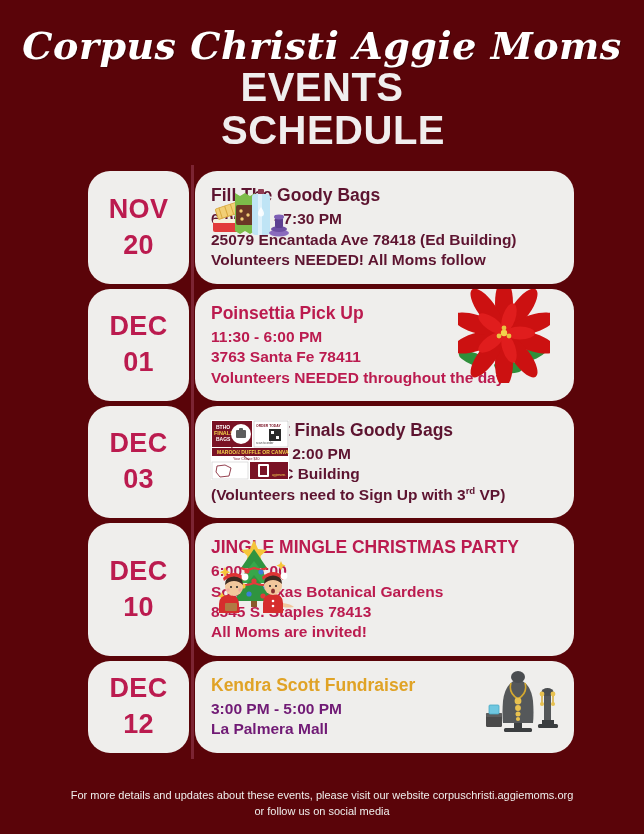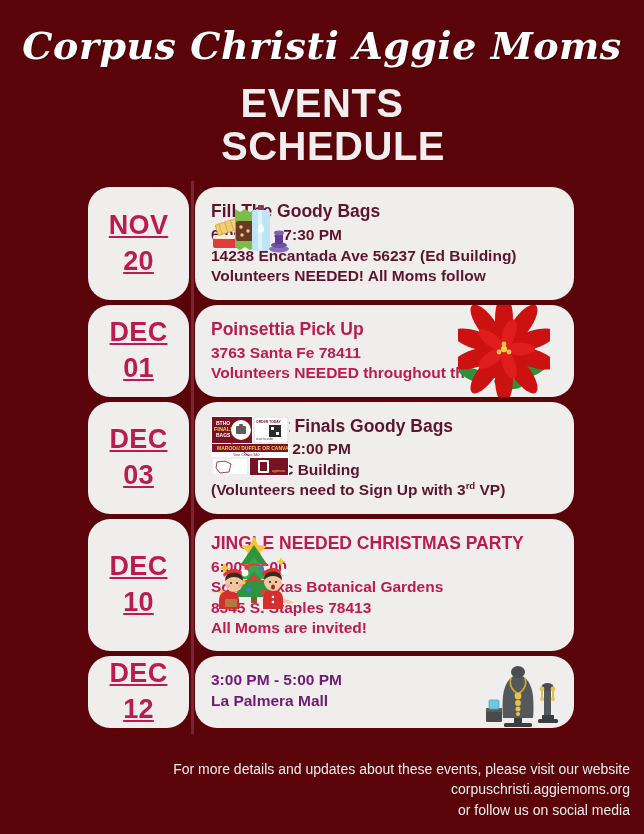--- a/index.html
+++ b/index.html
@@ -24,21 +24,20 @@
     font-family: "DejaVu Serif", serif;
     font-style: italic;
     font-weight: bold;
     font-size: 38px;
     color: #ffffff;
     letter-spacing: 0.5px;
     line-height: 1.05;
     text-shadow: 1px 1px 0 rgba(0,0,0,0.25);
   }
   .events-heading {
-    margin-top: 16px;
     font-size: 40px;
     font-weight: bold;
     color: #f0eeee;
     line-height: 1.07;
     letter-spacing: 0.5px;
   }
   .events-heading .line2 { display: block; padding-left: 22px; }
 
   
   .schedule {
@@ -60,21 +59,20 @@
     display: flex;
     flex-direction: column;
     align-items: center;
     justify-content: center;
     color: #bb1b4f;
     font-weight: bold;
     font-size: 27px;
     line-height: 1.32;
     letter-spacing: 0.3px;
     z-index: 2;
-    text-decoration: underline;
   }
   .date-mon { display: block; }
   .date-day { display: block; }
 
   .row-divider {
     flex: 0 0 6px;
     position: relative;
   }
   .row-divider::after {
     content: "";
@@ -132,23 +130,23 @@
 
   
   .art-jewelry { right: 10px; top: 6px; width: 86px; height: 70px; }
 
   
   .flyer-footer {
     position: absolute;
     left: 0;
     right: 0;
     bottom: 14px;
-    text-align: right;
+    text-align: center;
     color: #efeeec;
-    font-size: 14px;
+    font-size: 11px;
     line-height: 1.45;
     padding: 0 14px;
   }
 </style>
 </head>
 <body>
 
 <div class="flyer-header">
   <div class="org-title">Corpus Christi Aggie Moms</div>
   <div class="events-heading">
@@ -185,21 +183,21 @@
         <path d="M47 9 h4 v41 h-4 z" fill="#e3f3fb" opacity="0.85"></path>
         <path d="M50 22 c2 3 3 5 3 6.5 a3 3 0 0 1 -6 0 c0 -1.5 1 -3.5 3 -6.5 z" fill="#ffffff" opacity="0.85"></path>
         <ellipse cx="68" cy="48" rx="10" ry="3.5" fill="#8a6bbd"></ellipse>
         <ellipse cx="68" cy="44" rx="8" ry="3" fill="#6d4fa3"></ellipse>
         <rect x="64" y="32" width="8" height="11" rx="2" fill="#5c3f90"></rect>
         <ellipse cx="68" cy="32" rx="5" ry="2.4" fill="#7e5fb5"></ellipse>
       </g>
     </svg></div>
         <div class="event-title">Fill The Goody Bags</div>
         <div class="event-line">6:00 PM - 7:30 PM</div>
-        <div class="event-line">14238 Encantada Ave 56237 (Ed Building)</div>
+        <div class="event-line">25079 Encantada Ave 78418 (Ed Building)</div>
         <div class="event-line">Volunteers NEEDED!  All Moms follow</div>
       </div>
     </div>
     <div class="event-row">
       <div class="date-card">
         <span class="date-mon">DEC</span>
         <span class="date-day">01</span>
       </div>
       <div class="row-divider"></div>
       <div class="content-card theme-crimson">
@@ -230,20 +228,21 @@
           <ellipse cx="0" cy="-16" rx="6.5" ry="15" transform="rotate(234)"></ellipse>
           <ellipse cx="0" cy="-16" rx="6.5" ry="15" transform="rotate(306)"></ellipse>
         </g>
         <circle cx="0" cy="0" r="3.2" fill="#f2d24b"></circle>
         <circle cx="-5" cy="3" r="2.4" fill="#e8c441"></circle>
         <circle cx="5" cy="3" r="2.4" fill="#e8c441"></circle>
         <circle cx="0" cy="-5" r="2.4" fill="#e8c441"></circle>
       </g>
     </svg></div>
         <div class="event-title">Poinsettia Pick Up</div>
+        <div class="event-line">11:30 - 6:00 PM</div>
         <div class="event-line">3763 Santa Fe  78411</div>
         <div class="event-line">Volunteers NEEDED throughout the day</div>
       </div>
     </div>
     <div class="event-row">
       <div class="date-card">
         <span class="date-mon">DEC</span>
         <span class="date-day">03</span>
       </div>
       <div class="row-divider"></div>
@@ -330,21 +329,21 @@
           <circle cx="73" cy="39" r="3.4" fill="#ffffff"></circle>
           <circle cx="59" cy="49" r="1.1" fill="#2b2b2b"></circle>
           <circle cx="65" cy="49" r="1.1" fill="#2b2b2b"></circle>
           <ellipse cx="62" cy="54" rx="2" ry="2.6" fill="#8a3030"></ellipse>
           <circle cx="62" cy="64" r="1.3" fill="#ffffff"></circle>
           <circle cx="62" cy="69" r="1.3" fill="#ffffff"></circle>
           <path d="M72 66 q8 1 11 4 q-6 1 -11 0 z" fill="#f2c79c"></path>
         </g>
       </g>
     </svg></div>
-        <div class="event-title">JINGLE NEEDED CHRISTMAS PARTY</div>
+        <div class="event-title">JINGLE MINGLE CHRISTMAS PARTY</div>
         <div class="event-line">6:00 - 8:00</div>
         <div class="event-line">South Texas Botanical Gardens</div>
         <div class="event-line">8545 S. Staples 78413</div>
         <div class="event-line">All Moms are invited!</div>
       </div>
     </div>
     <div class="event-row">
       <div class="date-card">
         <span class="date-mon">DEC</span>
         <span class="date-day">12</span>
@@ -372,20 +371,21 @@
         <rect x="64" y="53" width="12" height="4" fill="#3b3e40"></rect>
         <rect x="60" y="57" width="20" height="4" rx="1.5" fill="#3b3e40"></rect>
         <circle cx="64" cy="27" r="2.4" fill="#e8c14f"></circle>
         <circle cx="75" cy="27" r="2.4" fill="#e8c14f"></circle>
         <path d="M64 29 l0 7" stroke="#d4a82f" stroke-width="1.4"></path>
         <path d="M75 29 l0 7" stroke="#d4a82f" stroke-width="1.4"></path>
         <circle cx="64" cy="37" r="2" fill="#e8c14f"></circle>
         <circle cx="75" cy="37" r="2" fill="#e8c14f"></circle>
       </g>
     </svg></div>
+        <div class="event-title">Kendra Scott Fundraiser</div>
         <div class="event-line">3:00 PM - 5:00 PM</div>
         <div class="event-line">La Palmera Mall</div>
       </div>
     </div>
   </div>
 
 <div class="flyer-footer">
   <div>For more details and updates about these events, please visit our website corpuschristi.aggiemoms.org</div>
   <div>or follow us on social media</div>
 </div>

